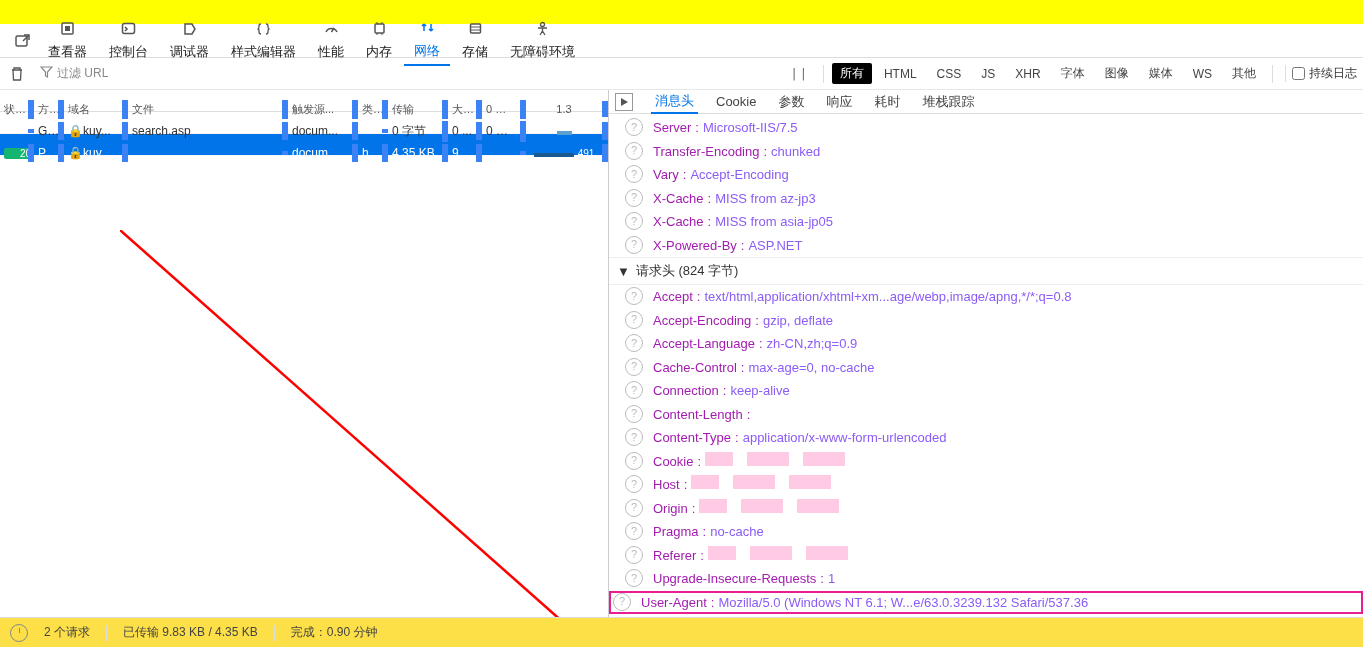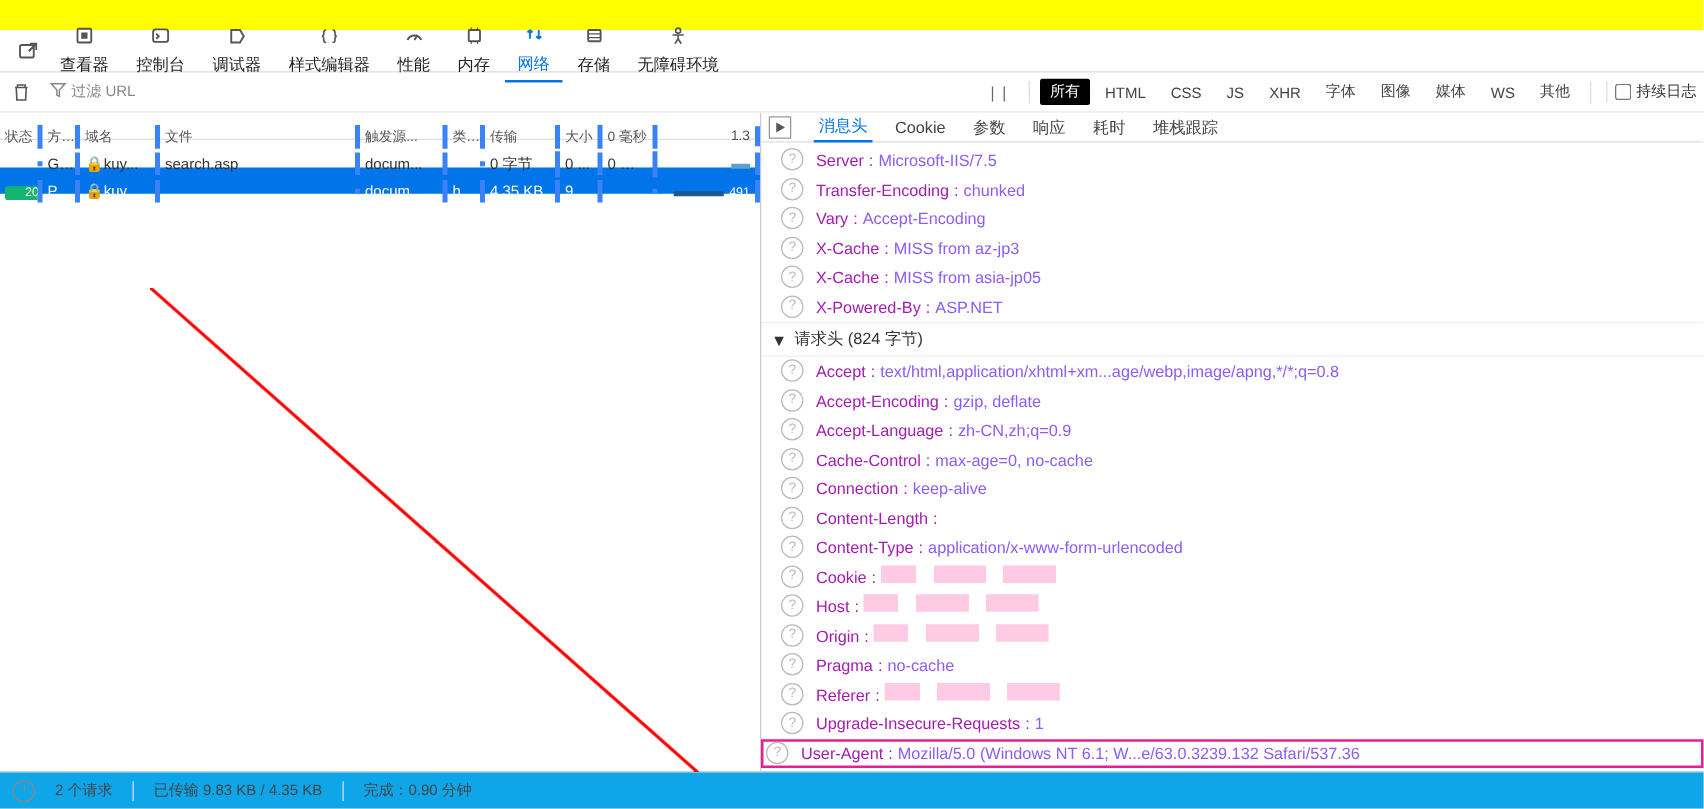--- a/index.html
+++ b/index.html
@@ -21,22 +21,22 @@
 .pill-ii { font-family: monospace; letter-spacing: 2px; padding: 0 6px; color: #666; }
 .pill { padding: 2px 8px; font-size: 12px; color: #444; cursor: pointer; border-radius: 2px; }
 .pill.active { background: #000000; color: #fff; }
 .persist { display: flex; align-items: center; gap: 4px; padding-left: 6px; border-left: 1px solid #ddd; margin-left: 4px; }
 .persist input { width: 13px; height: 13px; }
 
 .main-area { display: flex; height: calc(647px - 24px - 34px - 32px - 30px); overflow: hidden; }
 
 .left-pane { width: 609px; flex-shrink: 0; display: flex; flex-direction: column; border-right: 1px solid #ccc; position: relative; }
 .net-head { display: flex; align-items: center; height: 22px; border-bottom: 1px solid #ddd; font-size: 11px; color: #555; }
-.net-head > div, .net-row > div { padding: 2px 4px; overflow: hidden; white-space: nowrap; text-overflow: ellipsis; border-right: 4px solid #3b82f6; margin-top: 17px; }
-.col-status { width: 34px; } .col-method { width: 30px; } .col-domain { width: 64px; } .col-file { width: 160px; } .col-cause { width: 70px; } .col-type { width: 30px; } .col-trans { width: 60px; } .col-size { width: 34px; } .col-ms { width: 44px; } .col-tl { flex: 1; text-align: right; }
+.net-head > div, .net-row > div { padding: 2px 4px; overflow: hidden; white-space: nowrap; text-overflow: ellipsis; border-right: 6px solid #3b82f6; margin-top: 17px; }
+.col-status { width: 34px; } .col-method { width: 30px; } .col-domain { width: 64px; } .col-file { width: 160px; } .col-cause { width: 70px; } .col-type { width: 30px; } .col-trans { width: 60px; } .col-size { width: 34px; } .col-ms { width: 44px; } .col-tl { flex: 1; text-align: center; }
 .net-body { flex:1; overflow: auto; }
 .net-row { display: flex; align-items: center; height: 22px; font-size: 12px; border-bottom: 1px solid #f5f5f5; }
 .net-row.selected { background: #0074e8; color: #fff; }
 .status-200 { background:#13b571; display:inline-block; padding:0 16px; border-radius:2px; color:#fff; font-size:10px; }
 .lock { color:#c33; }
 .tl-bar { height:4px; background:#5ba0d0; display:inline-block; margin-top:4px; }
 .tl-bar.dark { background:#1b5a8f; }
 
 .right-pane { flex:1; display:flex; flex-direction:column; overflow:hidden; }
 .side-tabs { display:flex; align-items:center; height:24px; border-bottom:1px solid #ddd; gap:14px; padding:0 6px; font-size:13px; }
@@ -47,21 +47,21 @@
 .headers-scroll { flex:1; overflow-y:auto; padding:2px 0 10px 0; }
 .hdr-line { display:flex; align-items:flex-start; padding:2px 8px 2px 16px; font-size:13px; line-height:1.5; }
 .hdr-line .q { width:18px; height:18px; border:1.5px solid #bbb; border-radius:50%; display:flex; align-items:center; justify-content:center; color:#bbb; font-size:11px; margin-right:10px; flex-shrink:0; }
 .hdr-name { color:#a21caf; margin-right:4px; }
 .hdr-val { color:#8b5cf6; flex:1; word-break:break-all; }
 .section-title { display:flex; align-items:center; padding:4px 8px; font-size:13px; color:#333; border-bottom:1px solid #eee; border-top:1px solid #eee; }
 .section-title .caret { margin-right:6px; }
 .pixelated { display:inline-block; width:140px; height:14px; background:linear-gradient(90deg,#ffb4d8 0,#ffb4d8 20%,#fff 20%,#fff 30%,#ffb4d8 30%,#ffb4d8 60%,#fff 60%,#fff 70%,#ffb4d8 70%); filter:blur(0.6px); vertical-align:middle; opacity:0.7; }
 .ua-highlight { border:2px solid #e91e90; padding:0 2px; }
 
-.status-bar { height:30px; display:flex; align-items:center; gap:16px; padding:0 10px; border-top:1px solid #ddd; background:#0ea5e9; position:absolute; bottom:0; left:0; right:0; font-size:12px; color:#444; }
+.status-bar { height:30px; display:flex; align-items:center; gap:16px; padding:0 10px; border-top:1px solid #ddd; background:#fde047; position:absolute; bottom:0; left:0; right:0; font-size:12px; color:#444; }
 .status-bar .clock { width:18px; height:18px; border:1.5px solid #888; border-radius:50%; position:relative; }
 .status-bar .clock:before { content:""; width:1px; height:5px; background:#888; position:absolute; left:50%; top:3px; transform-origin:bottom; }
 .status-bar .sep { width:1px; height:16px; background:#ddd; }
 
 .arrow-svg { position:absolute; left:120px; top:140px; z-index:5; pointer-events:none; }
 </style>
 </head>
 <body>
 
 <div class="yellow-bar"></div>

